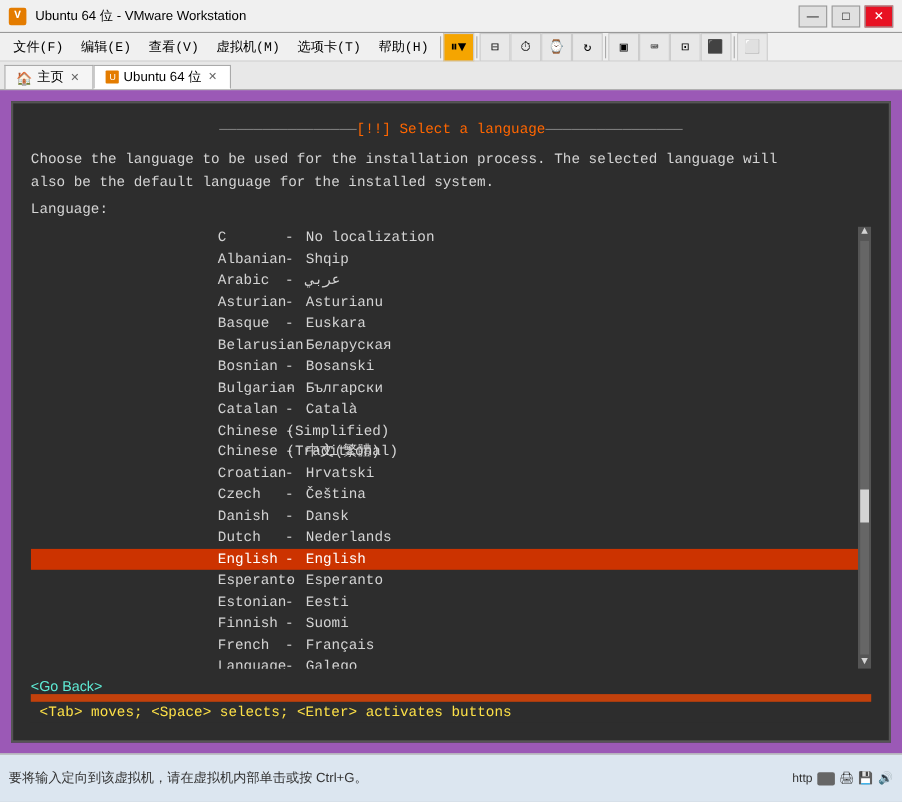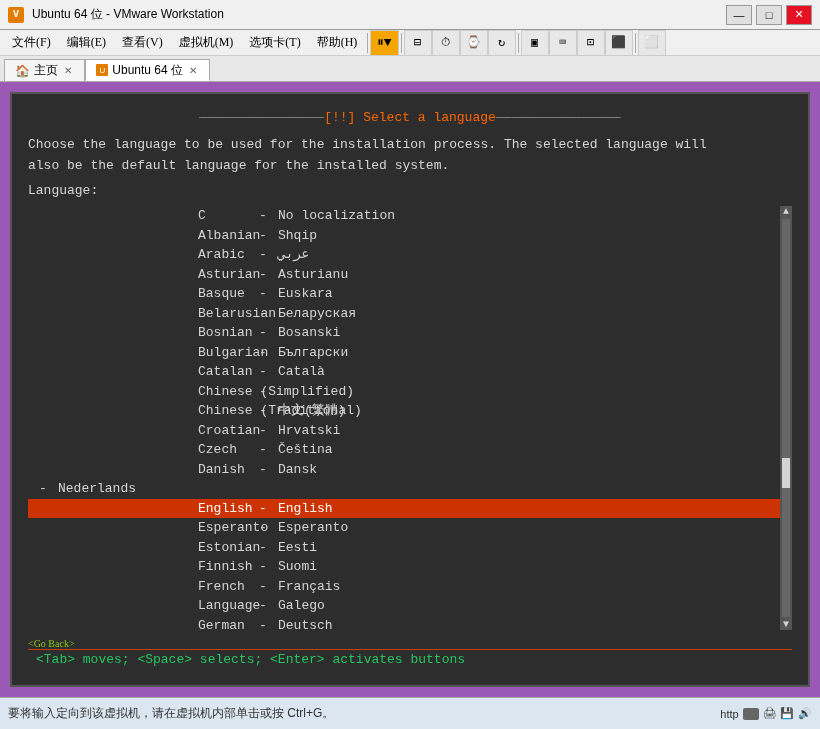--- a/index.html
+++ b/index.html
@@ -63,21 +63,21 @@
       border-bottom: 1px solid #ccc;
       height: 26px;
       display: flex;
       align-items: center;
       padding: 0 4px;
       flex-shrink: 0;
     }
     .menu-item {
       padding: 2px 8px;
       font-size: 12px;
-      font-family: Liberation Serif, serif;
+      font-family: Liberation Mono, monospace;
       cursor: pointer;
       color: #000;
     }
     .toolbar-btn {
       width: 28px;
       height: 26px;
       background: #e8e8e8;
       border: 1px solid #ccc;
       cursor: pointer;
       display: flex;
@@ -269,43 +269,43 @@
     }
     .scrollbar-arrow {
       color: #d4d4d4;
       font-size: 10px;
       cursor: pointer;
       width: 12px;
       text-align: center;
     }
 
     .go-back {
-      color: #84cc16;
-      font-family: Liberation Serif, serif;
-      font-size: 10px;
+      color: #5eead4;
+      font-family: Liberation Sans, sans-serif;
+      font-size: 13px;
       margin-top: 8px;
       cursor: pointer;
     }
 
     
     .status-bar {
       background: #2d2d2d;
-      color: #22c55e;
+      color: #fde047;
       font-family: 'Courier New', monospace;
       font-size: 13px;
       padding: 2px 8px;
-      border-top: 1px solid #c2410c;
+      border-top: 7px solid #c2410c;
       flex-shrink: 0;
     }
 
     
     .bottom-bar {
       background: #dce6f0;
       border-top: 1px solid #aaa;
-      height: 32px;
+      height: 44px;
       display: flex;
       align-items: center;
       padding: 0 8px;
       font-size: 12px;
       font-family: 'Segoe UI', sans-serif;
       color: #333;
       flex-shrink: 0;
       justify-content: space-between;
     }
     .bottom-bar-right {
@@ -457,20 +457,21 @@
             <span class="lang-name">Czech</span>
             <span class="lang-dash">-</span>
             <span class="lang-native">Čeština</span>
           </div>
           <div class="lang-row">
             <span class="lang-name">Danish</span>
             <span class="lang-dash">-</span>
             <span class="lang-native">Dansk</span>
           </div>
           <div class="lang-row">
+            <span class="lang-name">Dutch</span>
             <span class="lang-dash">-</span>
             <span class="lang-native">Nederlands</span>
           </div>
           <div class="lang-row selected">
             <span class="lang-name">English</span>
             <span class="lang-dash">-</span>
             <span class="lang-native">English</span>
           </div>
           <div class="lang-row">
             <span class="lang-name">Esperanto</span>

